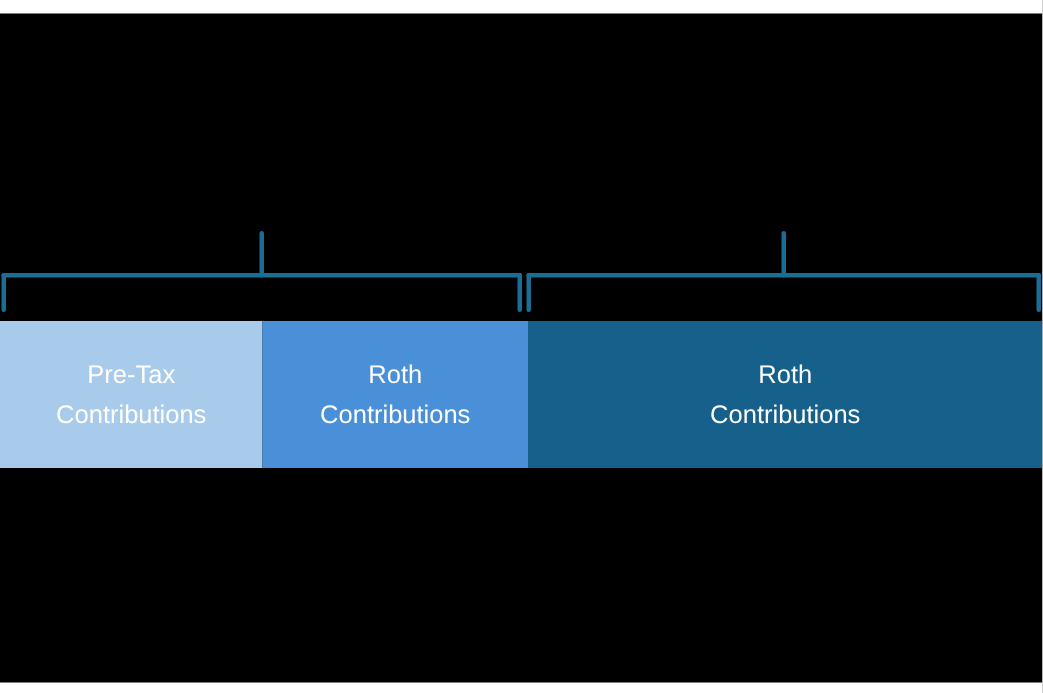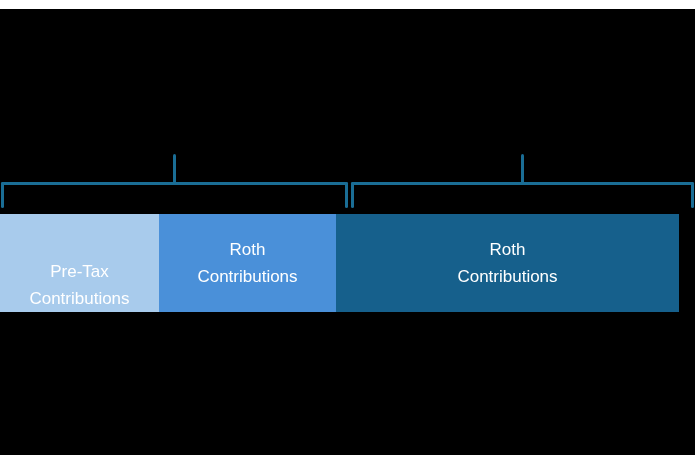--- a/index.html
+++ b/index.html
@@ -85,21 +85,21 @@
     justify-content: center;
     color: #ffffff;
     font-size: 17px;
     line-height: 1.6;
     text-align: center;
     white-space: nowrap;
     user-select: none;
   }
   .segment .seg-line { display: block; }
 
-  #segment-pre-tax-contributions { width: 159px; justify-content: flex-end; }
+  #segment-pre-tax-contributions { width: 175px; }
   #segment-roth-contributions    { width: 177px; }
   #segment-roth-contributions-2  { width: 343px; }
 
   
   .baseline {
     position: absolute;
     left: 2px;
     top: 375px;
     width: 691px;
     height: 3px;

